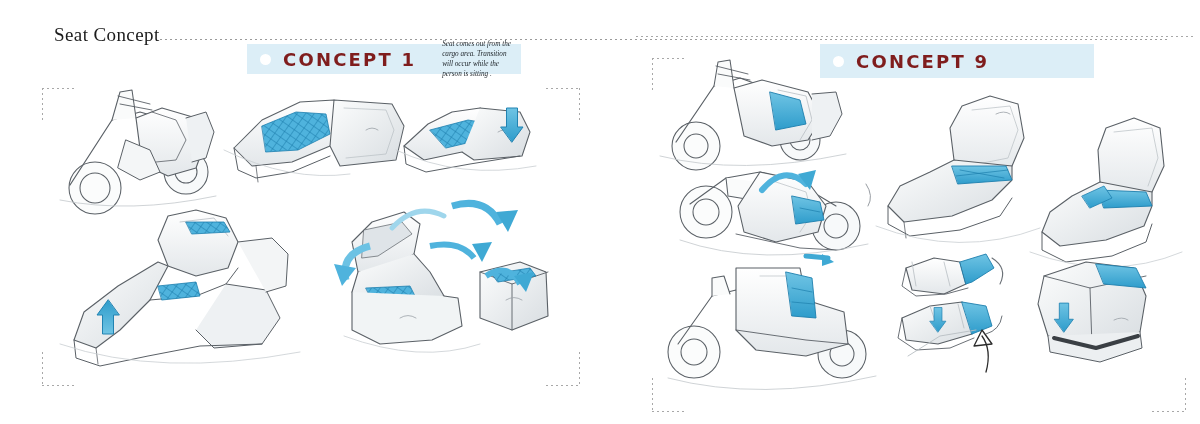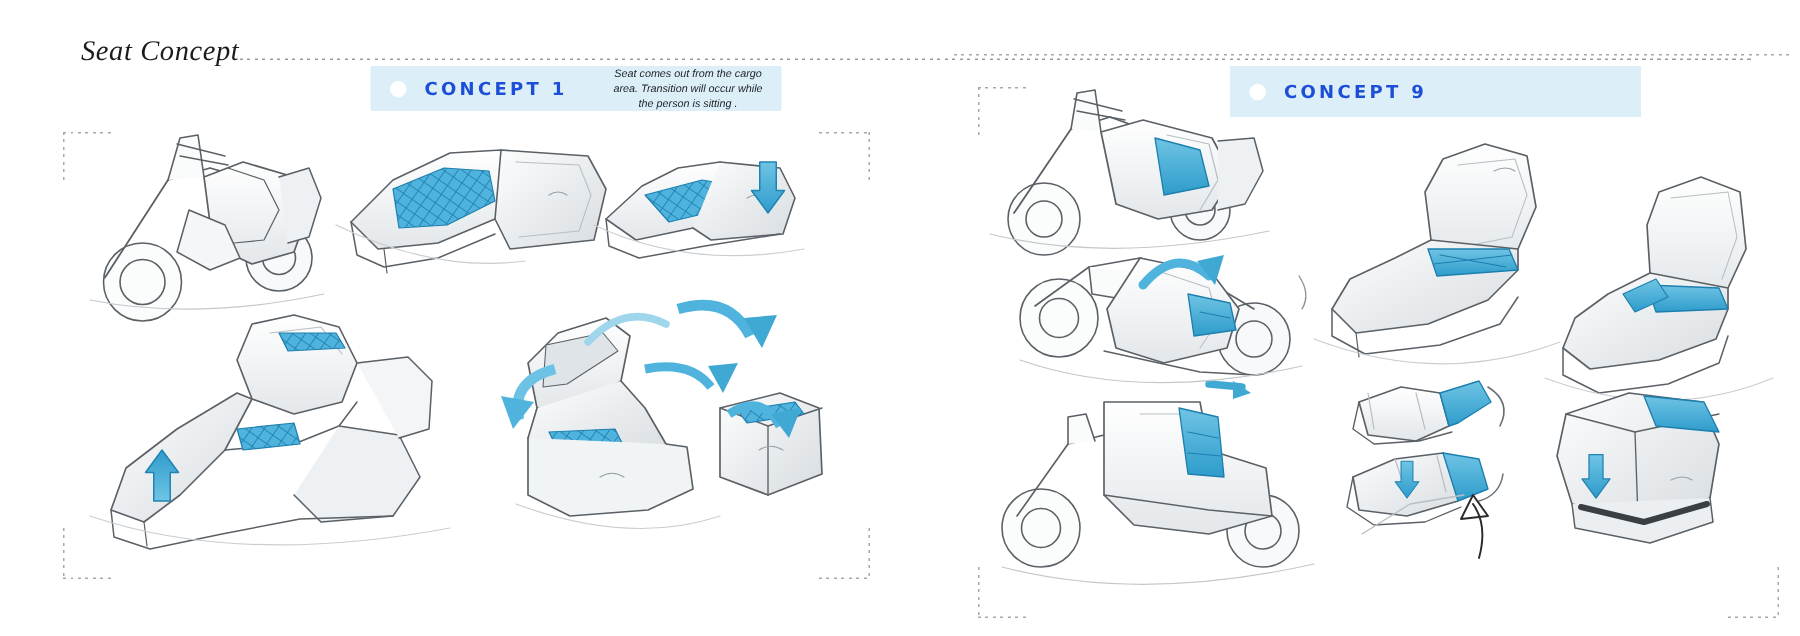--- a/index.html
+++ b/index.html
@@ -6,21 +6,21 @@
   body{
     width:1200px;height:424px;background:#ffffff;overflow:hidden;
     font-family:"Liberation Sans", sans-serif;position:relative;
   }
   .page{position:absolute;inset:0;}
 
   
   .title{
     position:absolute;left:54px;top:24px;
     font-family:"Liberation Serif", serif;
-    font-style:italic;font-size:19px;color:#1b1b1b;
+    font-size:19px;color:#1b1b1b;
     letter-spacing:.4px;white-space:nowrap;
   }
   .title-rule{
     position:absolute;left:160px;top:39px;height:1px;width:1010px;
     background-image:repeating-linear-gradient(to right,#9a9a9a 0 2px,rgba(0,0,0,0) 2px 5px);
   }
 
   
   .banner{
     position:absolute;height:30px;background:#dceef7;
@@ -28,27 +28,27 @@
   }
   .banner.c1{left:247px;top:44px;width:274px;}
   .banner.c2{left:820px;top:44px;width:274px;height:34px;}
   .badge-dot{
     width:11px;height:11px;border-radius:50%;background:#ffffff;
     margin-left:13px;flex:0 0 auto;
   }
   .banner-label{
     margin-left:12px;flex:0 0 auto;
     font-family:"DejaVu Sans", sans-serif;
-    font-weight:bold;font-size:12px;letter-spacing:2.2px;color:#1d4ed8;
+    font-weight:bold;font-size:18px;letter-spacing:2.2px;color:#7f1d1d;
     white-space:nowrap;
   }
   .banner-caption{
     margin-left:26px;margin-right:8px;
-    font-family:Liberation Sans, sans-serif;
-    font-style:italic;font-size:7.2px;line-height:1.42;color:#20262b;text-align:center;
+    font-family:Liberation Serif, serif;
+    font-style:italic;font-size:7.2px;line-height:1.42;color:#20262b;
   }
 
   
   .brk{position:absolute;width:34px;height:34px;}
   .brk i{position:absolute;display:block;}
   .brk i.h{height:1px;width:34px;
     background-image:repeating-linear-gradient(to right,#a8a8a8 0 2px,rgba(0,0,0,0) 2px 5px);}
   .brk i.v{width:1px;height:34px;
     background-image:repeating-linear-gradient(to bottom,#a8a8a8 0 2px,rgba(0,0,0,0) 2px 5px);}
   .brk.tl i.h{top:0;left:0}  .brk.tl i.v{top:0;left:0}

